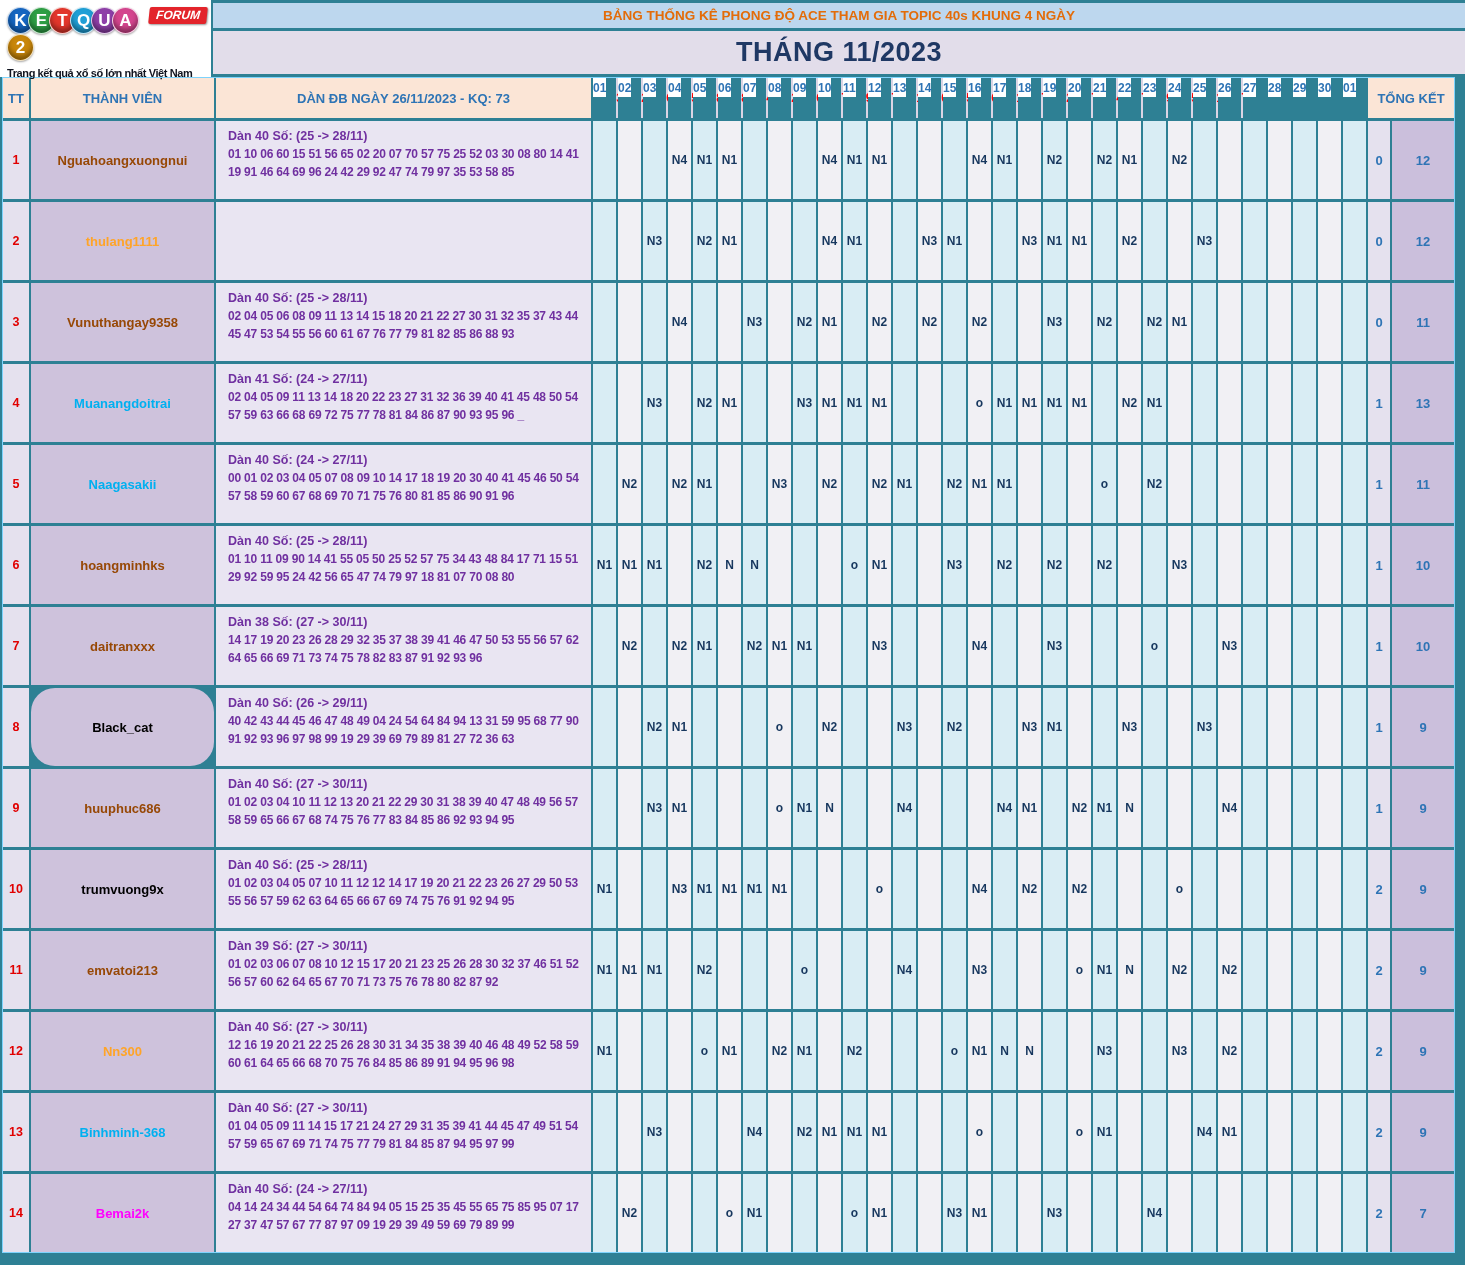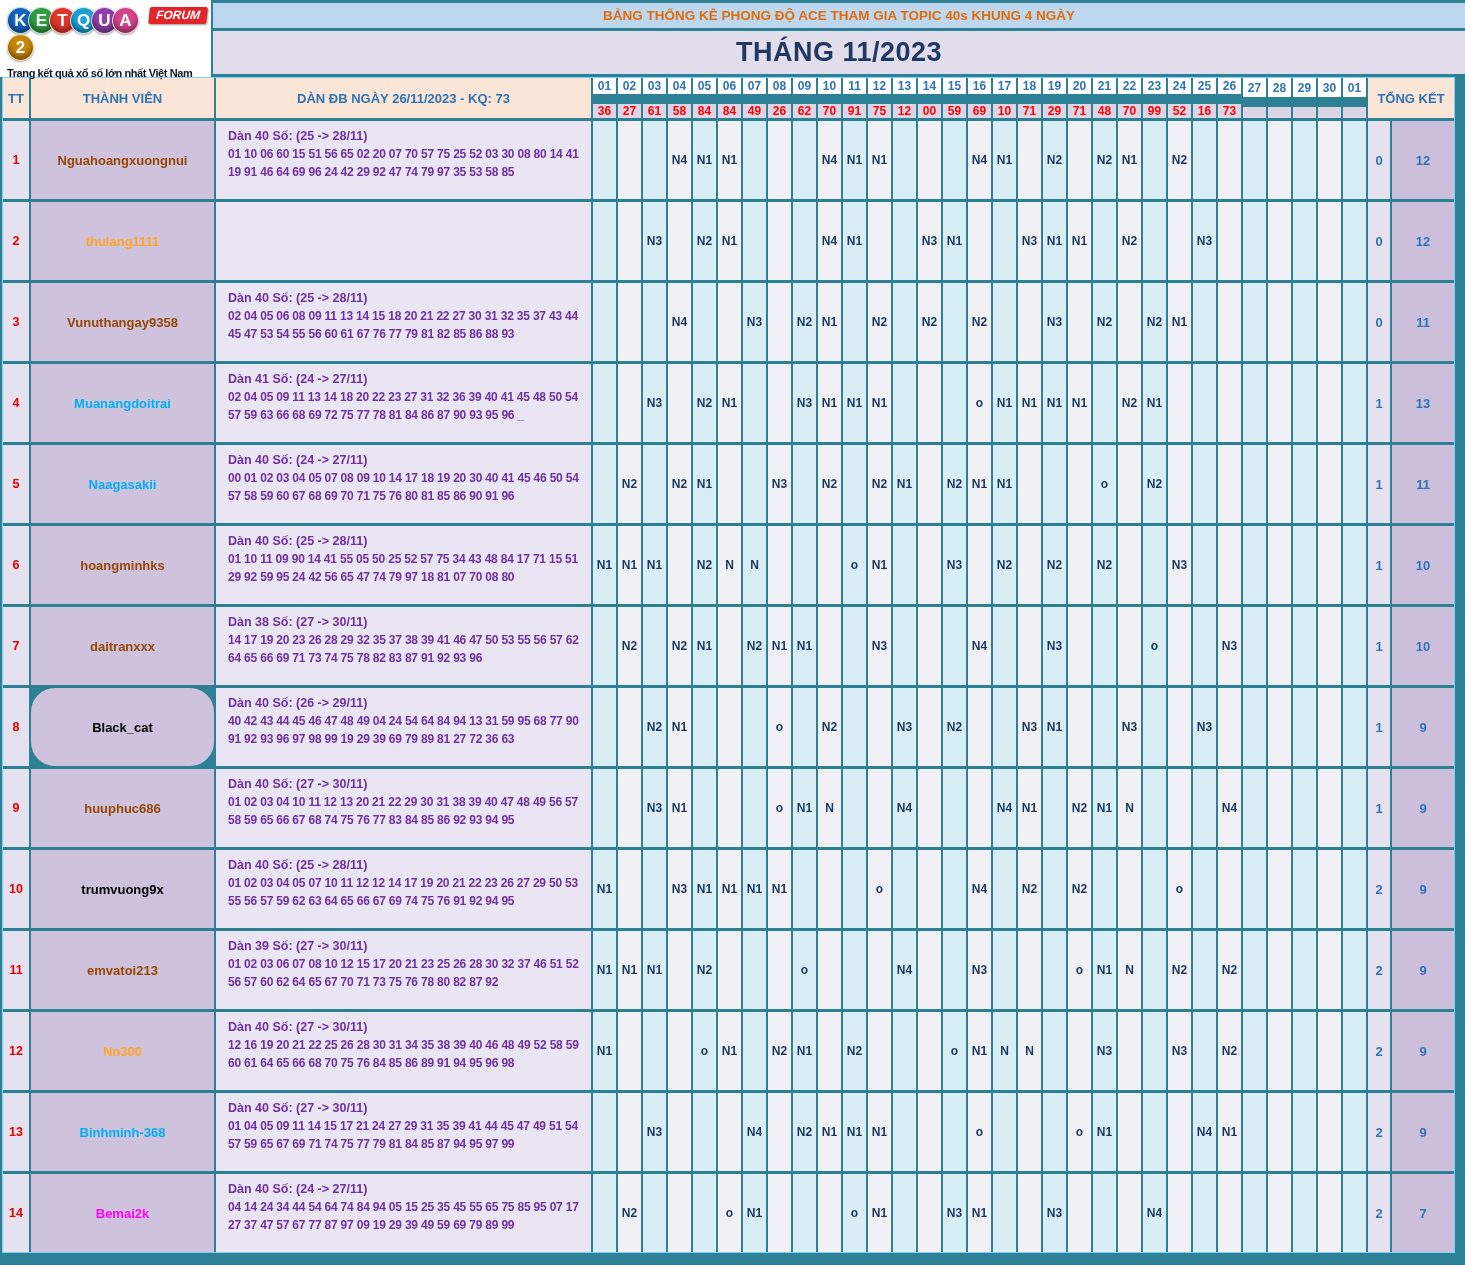--- a/index.html
+++ b/index.html
@@ -43,21 +43,21 @@
   
   .grid {
     margin: 3px 0 0 2px; display: grid; width: fit-content;
     grid-template-columns: 26px 183px 375px repeat(31, 23px) 22px 62px;
     gap: 3px 2px; background: #2E8094; border: 1px solid #7dd3fc;
   }
   .hcell {
     background: #FBE5D6; color: #2E74B5; font-weight: bold; font-size: 13px;
     display: flex; align-items: center; justify-content: center; height: 40px;
   }
-  .daycol { height: 40px; display: flex; flex-direction: column; gap: 10px; background: #2E8094; }
+  .daycol { height: 40px; display: flex; flex-direction: row; gap: 10px; background: #2E8094; }
   .daynum {
     height: 19px; background: #FFFFFF; color: #2E74B5; font-weight: bold; font-size: 12px;
     display: flex; align-items: center; justify-content: center;
   }
   .dayres {
     flex: 1; background: #DBD5E5; color: #FF0000; font-weight: bold; font-size: 12px;
     display: flex; align-items: center; justify-content: center;
   }
   .ttcell {
     height: 78px; background: #E5E1EE; color: #E10000; font-weight: bold; font-size: 12.5px;

